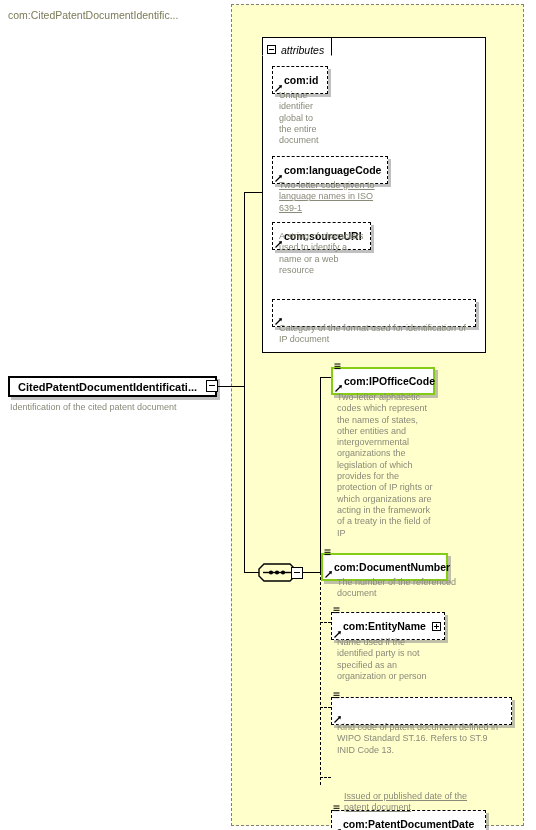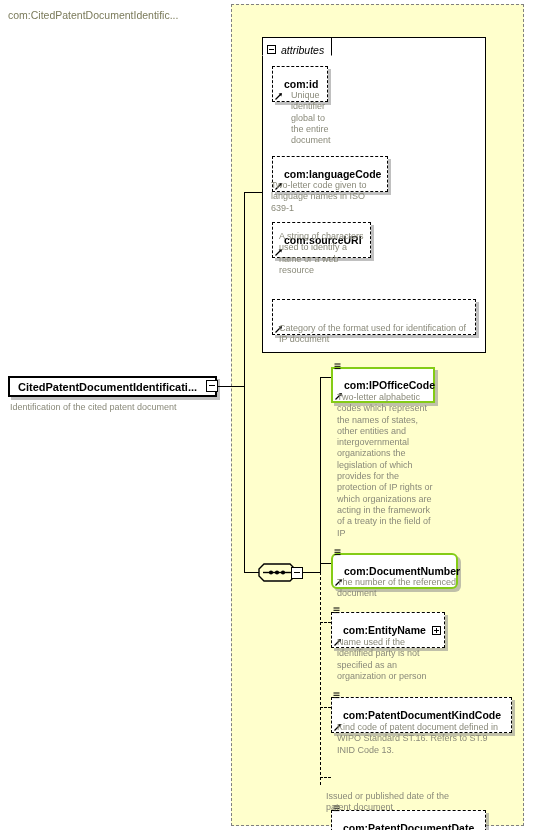--- a/index.html
+++ b/index.html
@@ -79,21 +79,21 @@
     position: absolute;
     top: 1px; bottom: 1px; left: 3px;
     width: 1px; background: #000;
   }
 
   
   .node {
     position: absolute;
     box-sizing: border-box;
     background: #ffffff;
-    height: 36px;
+    height: 28px;
     display: flex;
     align-items: center;
     padding-left: 11px;
     padding-right: 5px;
     box-shadow: 3px 3px 0 0 rgba(140,140,140,0.55);
   }
   .node.required { border: 2px solid #84cc16; }
   .node.optional { border: 1.5px dashed #000000; }
   .node .nm {
     font-size: 10.5px;
@@ -216,34 +216,34 @@
   <span class="lbl">attributes</span>
 </div>
 
 <div class="node optional" style="left:272px; top:66px; width:56px;">
   <svg class="arrow-glyph" viewBox="0 0 8 8">
     <path d="M0.5 7.5 L6.5 1.5" stroke="#000" stroke-width="1.2" fill="none"></path>
     <path d="M6.8 1.2 L3.6 1.6 L6.4 4.4 Z" fill="#000"></path>
   </svg>
   <span class="nm">com:id</span>
 </div>
-<div class="doc" style="left:279px; top:90px; width:80px;margin-left:12px;">Unique
+<div class="doc" style="left:279px; top:90px; width:80px;">Unique
 identifier
 global to
 the entire
 document</div>
 
 <div class="node optional" style="left:272px; top:156px; width:116px;">
   <svg class="arrow-glyph" viewBox="0 0 8 8">
     <path d="M0.5 7.5 L6.5 1.5" stroke="#000" stroke-width="1.2" fill="none"></path>
     <path d="M6.8 1.2 L3.6 1.6 L6.4 4.4 Z" fill="#000"></path>
   </svg>
   <span class="nm">com:languageCode</span>
 </div>
-<div class="doc" style="left:271px; top:180px; width:140px;">Two-letter code given to
+<div class="doc" style="left:279px; top:180px; width:140px;text-decoration:underline;">Two-letter code given to
 language names in ISO
 639-1</div>
 
 <div class="node optional" style="left:272px; top:222px; width:99px;">
   <svg class="arrow-glyph" viewBox="0 0 8 8">
     <path d="M0.5 7.5 L6.5 1.5" stroke="#000" stroke-width="1.2" fill="none"></path>
     <path d="M6.8 1.2 L3.6 1.6 L6.4 4.4 Z" fill="#000"></path>
   </svg>
   <span class="nm">com:sourceURI</span>
 </div>
@@ -316,21 +316,21 @@
 intergovernmental
 organizations the
 legislation of which
 provides for the
 protection of IP rights or
 which organizations are
 acting in the framework
 of a treaty in the field of
 IP</div>
 
-<div class="node required" style="left:331px; top:553px; width:127px;border-radius:6px;">
+<div class="node required" style="left:321px; top:553px; width:127px;">
   <svg class="lines-glyph" viewBox="0 0 7 7">
     <line x1="0.5" y1="1" x2="6.5" y2="1" stroke="#000" stroke-width="1"></line>
     <line x1="0.5" y1="3.3" x2="6.5" y2="3.3" stroke="#000" stroke-width="1"></line>
     <line x1="0.5" y1="5.6" x2="6.5" y2="5.6" stroke="#000" stroke-width="1"></line>
   </svg>
   <svg class="arrow-glyph" viewBox="0 0 8 8">
     <path d="M0.5 7.5 L6.5 1.5" stroke="#000" stroke-width="1.2" fill="none"></path>
     <path d="M6.8 1.2 L3.6 1.6 L6.4 4.4 Z" fill="#000"></path>
   </svg>
   <span class="nm">com:DocumentNumber</span>
@@ -361,32 +361,31 @@
 <div class="node optional" style="left:331px; top:697px; width:181px;">
   <svg class="lines-glyph" viewBox="0 0 7 7">
     <line x1="0.5" y1="1" x2="6.5" y2="1" stroke="#000" stroke-width="1"></line>
     <line x1="0.5" y1="3.3" x2="6.5" y2="3.3" stroke="#000" stroke-width="1"></line>
     <line x1="0.5" y1="5.6" x2="6.5" y2="5.6" stroke="#000" stroke-width="1"></line>
   </svg>
   <svg class="arrow-glyph" viewBox="0 0 8 8">
     <path d="M0.5 7.5 L6.5 1.5" stroke="#000" stroke-width="1.2" fill="none"></path>
     <path d="M6.8 1.2 L3.6 1.6 L6.4 4.4 Z" fill="#000"></path>
   </svg>
-  <span class="nm">com:PatentDocumentKindCode</span>
 </div>
 <div class="doc" style="left:337px; top:722px; width:180px;">Kind code of patent document defined in
 WIPO Standard ST.16. Refers to ST.9
 INID Code 13.</div>
 
 <div class="node optional" style="left:331px; top:767px; width:155px;margin-top:43px;">
   <svg class="lines-glyph" viewBox="0 0 7 7">
     <line x1="0.5" y1="1" x2="6.5" y2="1" stroke="#000" stroke-width="1"></line>
     <line x1="0.5" y1="3.3" x2="6.5" y2="3.3" stroke="#000" stroke-width="1"></line>
     <line x1="0.5" y1="5.6" x2="6.5" y2="5.6" stroke="#000" stroke-width="1"></line>
   </svg>
   <svg class="arrow-glyph" viewBox="0 0 8 8">
     <path d="M0.5 7.5 L6.5 1.5" stroke="#000" stroke-width="1.2" fill="none"></path>
     <path d="M6.8 1.2 L3.6 1.6 L6.4 4.4 Z" fill="#000"></path>
   </svg>
   <span class="nm">com:PatentDocumentDate</span>
 </div>
-<div class="doc" style="left:326px; top:791px; width:170px;">Issued or published date of the
+<div class="doc" style="left:344px; top:791px; width:170px;text-decoration:underline;">Issued or published date of the
 patent document</div>
 
 </body></html>

